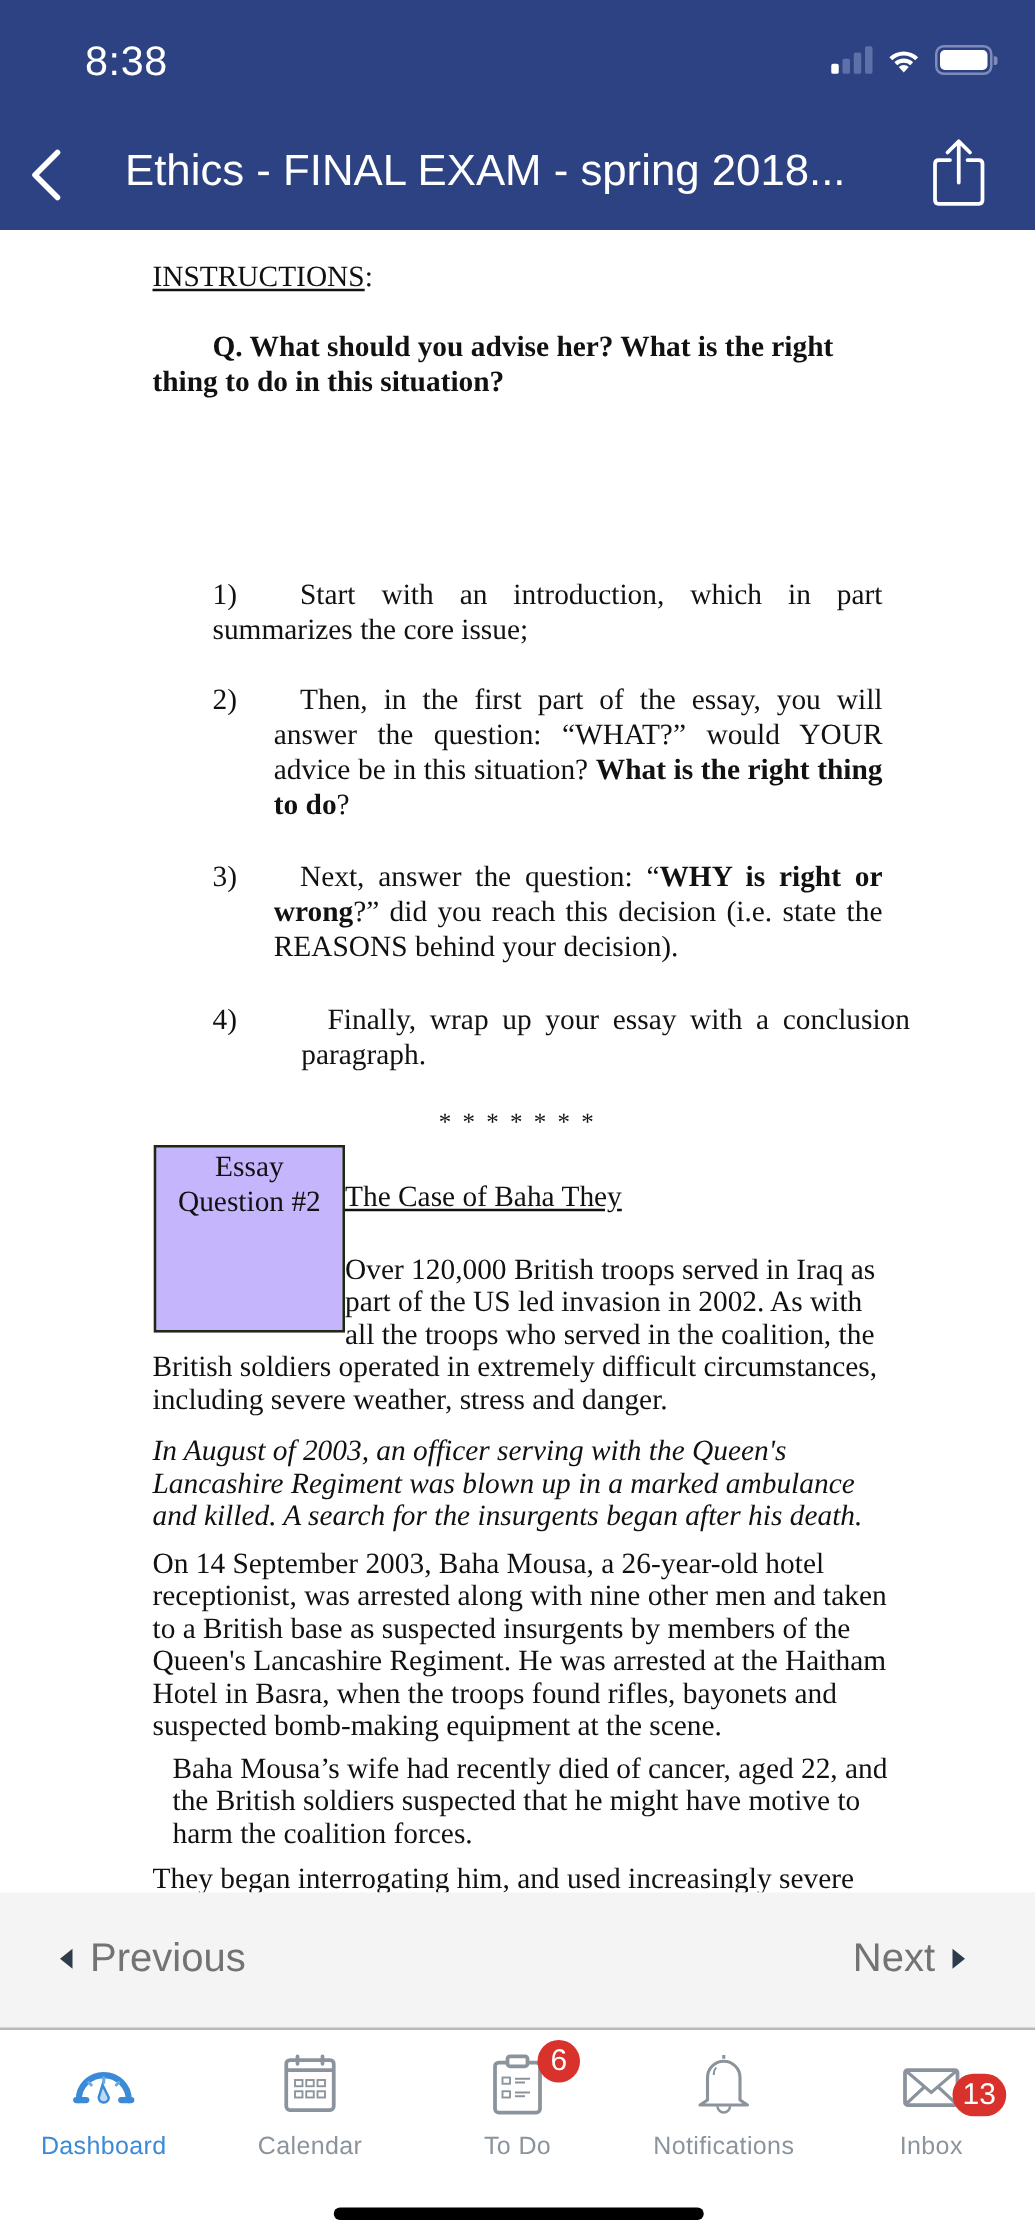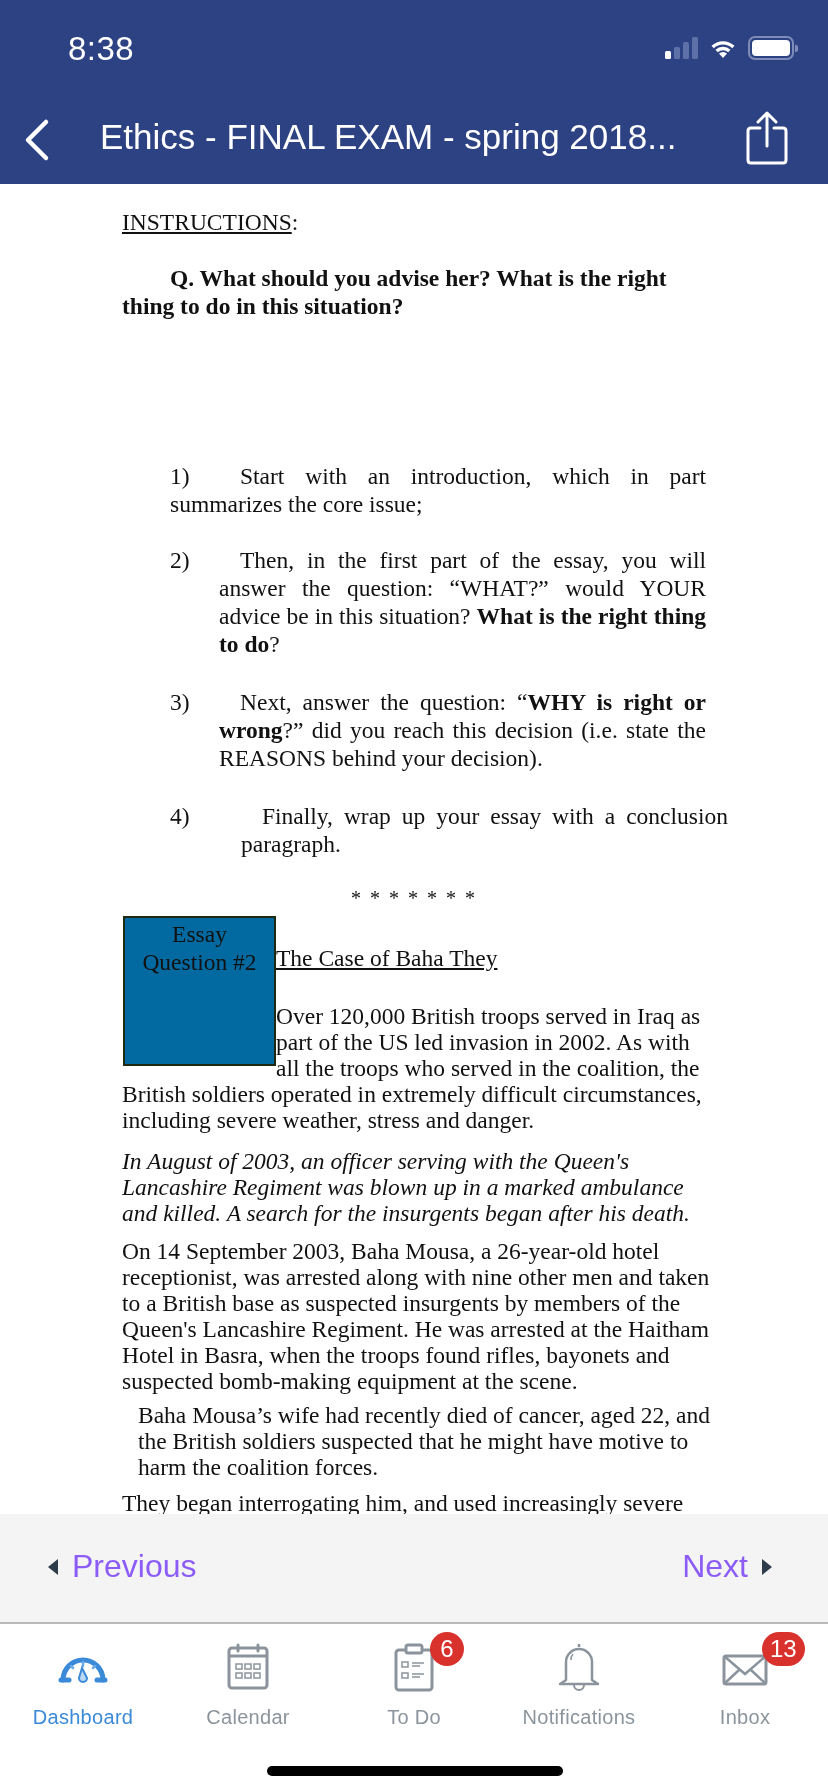--- a/index.html
+++ b/index.html
@@ -21,26 +21,26 @@
   .share-btn { position: absolute; right: 38px; top: 110px; width: 46px; height: 56px; cursor: pointer; }
 
   
   .doc { position: absolute; left: 0; top: 184px; width: 828px; height: 1330px; overflow: hidden; background: #fff;
          font-family: "Liberation Serif", serif; color: #111; font-size: 23.5px; line-height: 28px; }
   .doc p { position: absolute; }
   .u { text-decoration: underline; }
   .justify { text-align: justify; text-align-last: left; }
   .item-num { position: absolute; }
 
-  .essay-box { position: absolute; left: 123px; top: 732px; width: 153px; height: 150px; background: #0369a1; border: 2px solid #1e2a10;
+  .essay-box { position: absolute; left: 123px; top: 732px; width: 153px; height: 150px; background: #c4b5fd; border: 2px solid #1e2a10;
                text-align: center; font-size: 23.5px; line-height: 28px; padding-top: 2px; }
 
   
   .pager { position: absolute; left: 0; top: 1514px; width: 828px; height: 110px; background: #f4f4f4; border-bottom: 2px solid #b9b9b9; }
-  .pager-btn { position: absolute; top: 34px; display: flex; align-items: center; gap: 14px; font-size: 32px; font-weight: 500; color: #8b5cf6; cursor: pointer; }
+  .pager-btn { position: absolute; top: 34px; display: flex; align-items: center; gap: 14px; font-size: 32px; font-weight: 500; color: #737373; cursor: pointer; }
   .prev { left: 48px; }
   .next { right: 56px; align-items: center; }
   .tri-left { width: 0; height: 0; border-top: 8px solid transparent; border-bottom: 8px solid transparent; border-right: 10px solid #2d3b4a; }
   .tri-right { width: 0; height: 0; border-top: 8px solid transparent; border-bottom: 8px solid transparent; border-left: 10px solid #2d3b4a; }
 
   
   .tabbar { position: absolute; left: 0; top: 1626px; width: 828px; height: 166px; background: #fff; }
   .tab { position: absolute; top: 0; width: 166px; height: 110px; text-align: center; cursor: pointer; }
   .tab .icon { position: absolute; left: 50%; top: 16px; transform: translateX(-50%); width: 56px; height: 50px; }
   .tab .label { position: absolute; left: 0; right: 0; top: 80px; font-size: 20px; color: #8b949c; letter-spacing: 0.3px; }
@@ -182,18 +182,18 @@
       <path d="M23 43 A5 5 0 0 0 33 43" stroke="#8b949c" stroke-width="2" fill="none"></path>
     </svg>
     <div class="label">Notifications</div>
   </div>
 
   <div class="tab" style="left:662px;">
     <svg class="icon" viewBox="0 0 56 50">
       <rect x="7" y="14" width="42" height="28" rx="2" stroke="#8b949c" stroke-width="3" fill="none"></rect>
       <path d="M7 14 L28 32 L49 14 M7 42 L22 28 M49 42 L34 28" stroke="#8b949c" stroke-width="2.5" fill="none"></path>
     </svg>
-    <div class="badge" style="left:100px;">13</div>
+    <div class="badge" style="left:100px;margin-top:27px;">13</div>
     <div class="label">Inbox</div>
   </div>
 
   <div class="home-indicator" style="top:140px;"></div>
 </div>
 
 </body></html>

